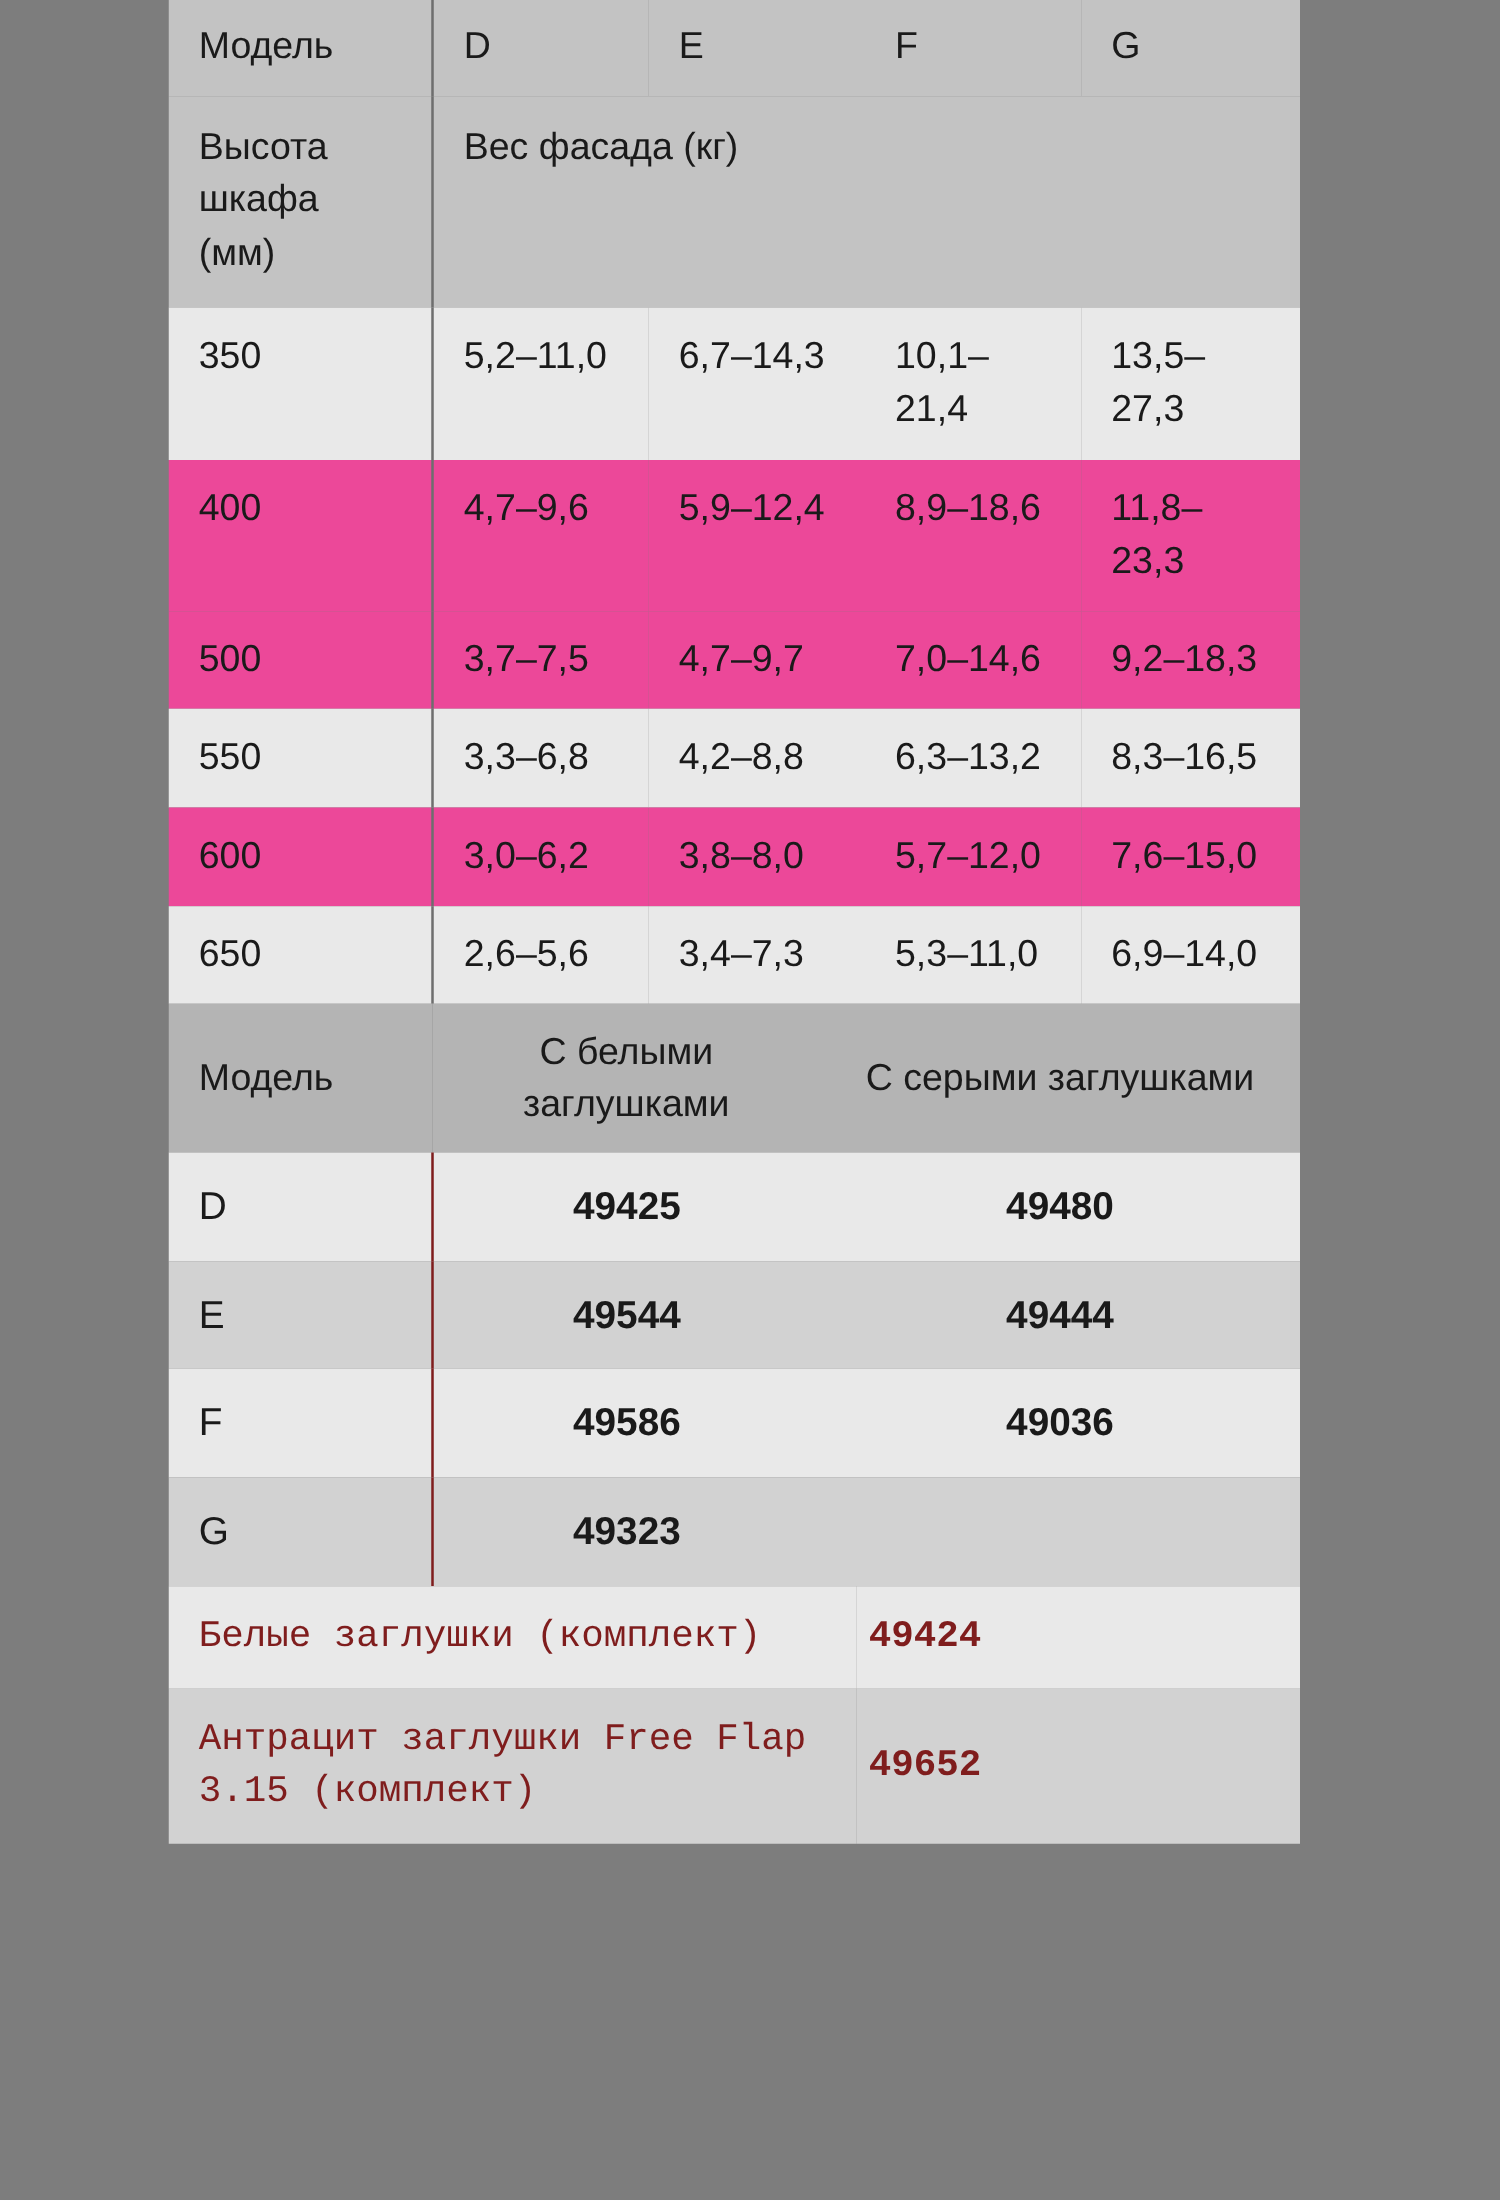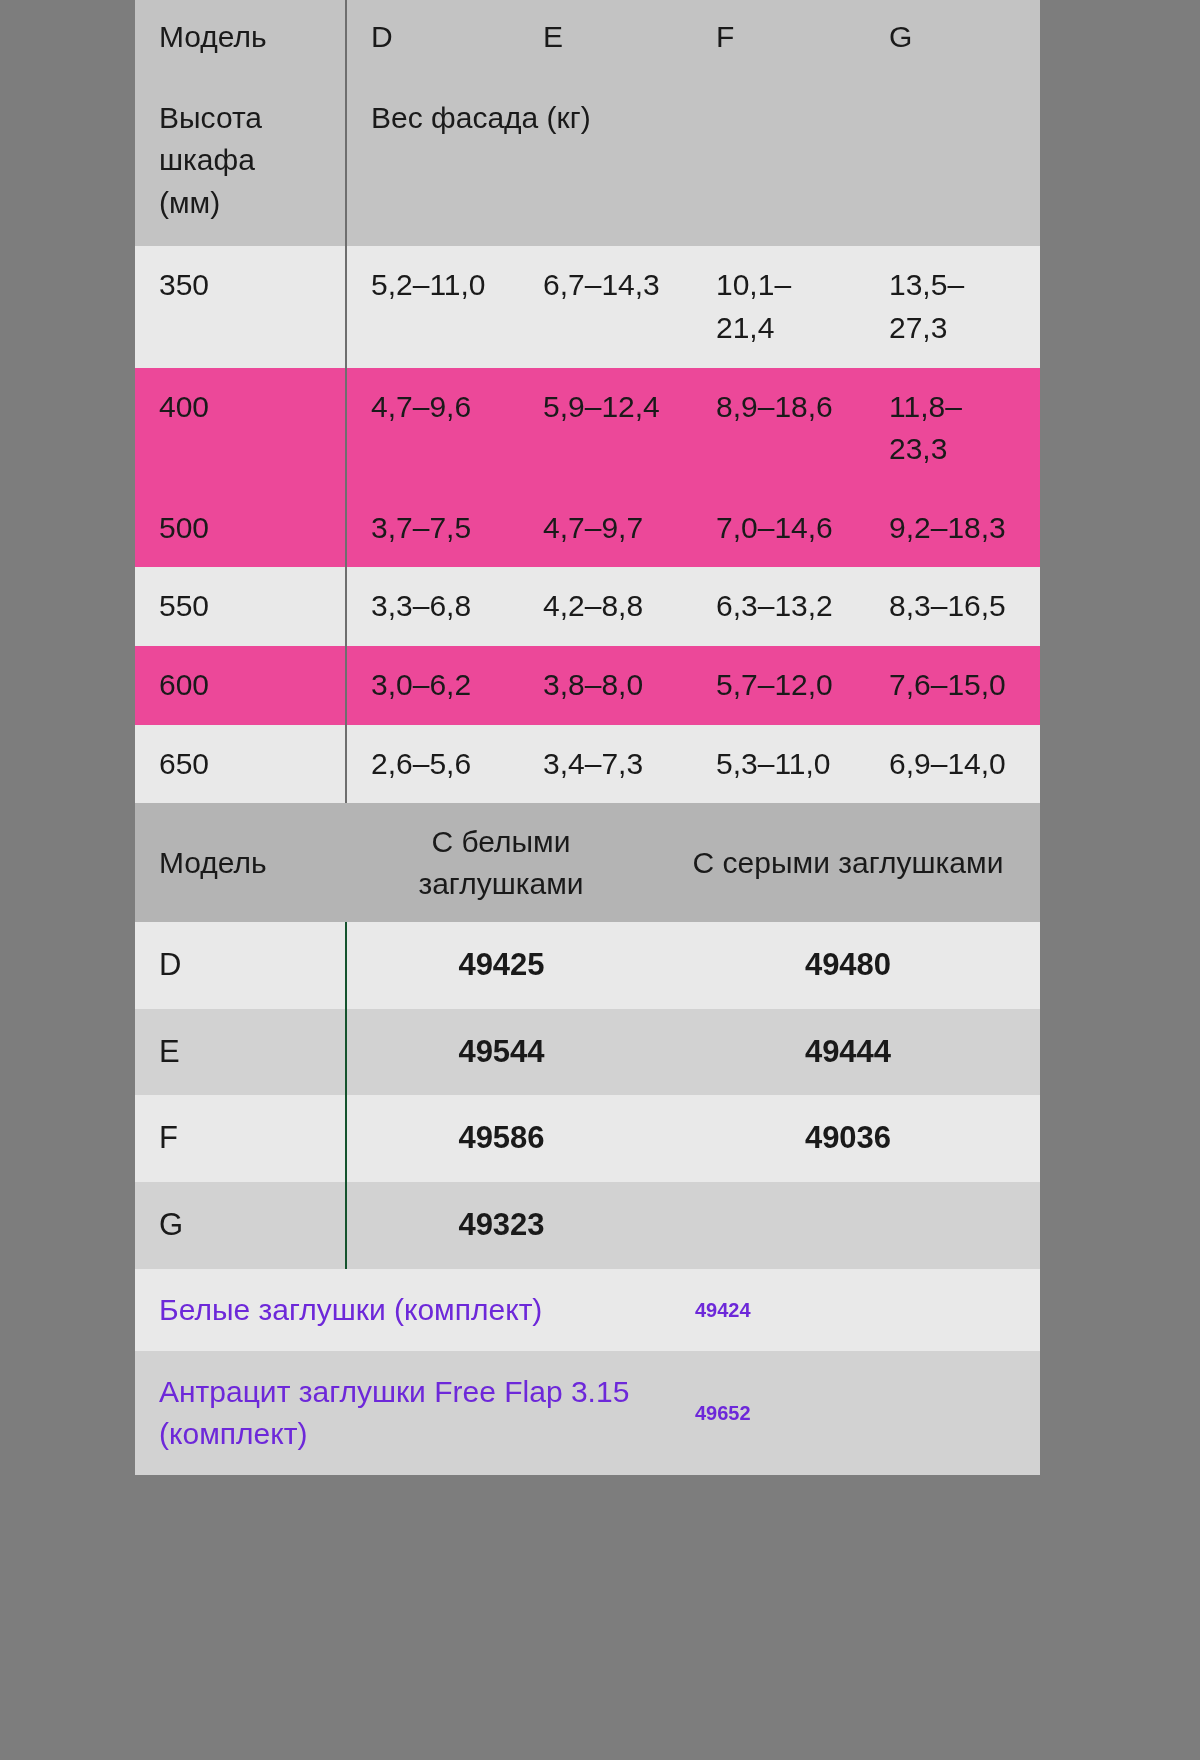--- a/index.html
+++ b/index.html
@@ -99,41 +99,42 @@
   }
   .ct tbody td.left {
     text-align: left;
     padding-left: 24px;
     font-weight: normal;
   }
   .ct tbody tr.odd td { background: #e9e9e9; }
   .ct tbody tr.even td { background: #d2d2d2; }
 
   .ct tbody tr td.sep {
-    border-left: 2px solid #14532d;
+    border-left: 2px solid #7f1d1d;
   }
 
   
   .ft {
     border-collapse: collapse;
     width: 905px;
     table-layout: fixed;
   }
   .ft col.c-lbl { width: 550px; }
   .ft col.c-val { width: 355px; }
   .ft td {
     font-size: 30px;
-    color: #6d28d9;
+    color: #7f1d1d;
     vertical-align: middle;
     line-height: 1.4;
     padding: 20px 24px;
+    font-family: Liberation Mono, monospace;
   }
   .ft td.val {
     font-weight: bold;
-    font-size: 20px;
+    font-size: 30px;
     text-align: left;
     padding-left: 10px;
   }
   .ft tr.odd td { background: #e9e9e9; }
   .ft tr.even td { background: #d2d2d2; }
 </style>
 </head>
 <body>
 
 <div class="page">

